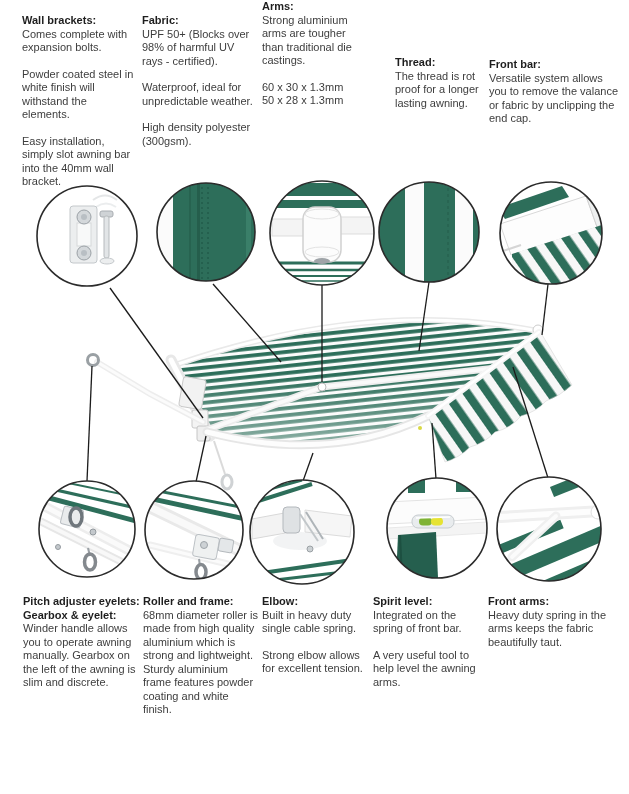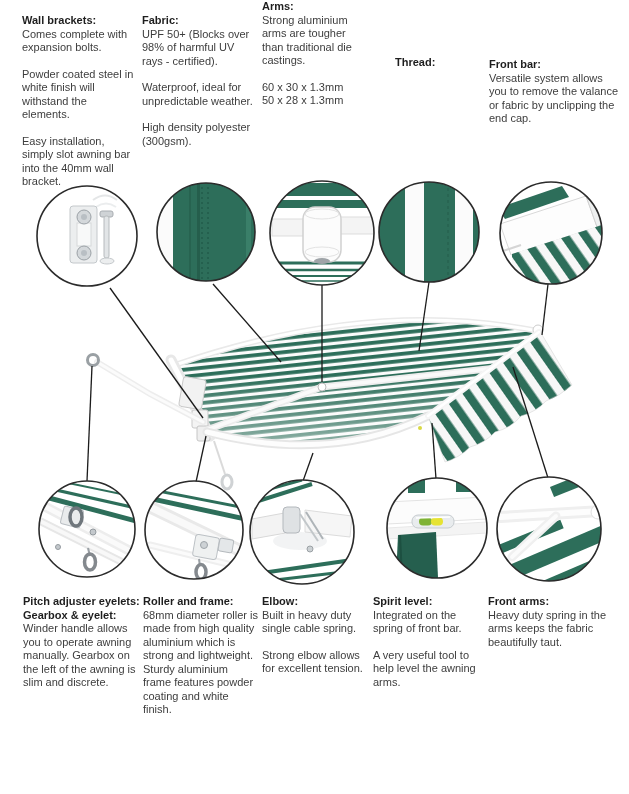--- a/index.html
+++ b/index.html
@@ -38,20 +38,21 @@
 </div>
 <div class="col tc3">
   <h3>Arms:</h3>
   <p>Strong aluminium arms are tougher than traditional die castings.</p>
   <p>60 x 30 x 1.3mm
 50 x 28 x 1.3mm</p>
 
 </div>
 <div class="col tc4">
   <h3>Thread:</h3>
+  <p>The thread is rot proof for a longer lasting awning.</p>
 
 </div>
 <div class="col tc5">
   <h3>Front bar:</h3>
   <p>Versatile system allows you to remove the valance or fabric by unclipping the end cap.</p>
 
 </div>
 
 <svg id="figure-svg" width="629" height="794" viewBox="0 0 629 794">
   <defs>

